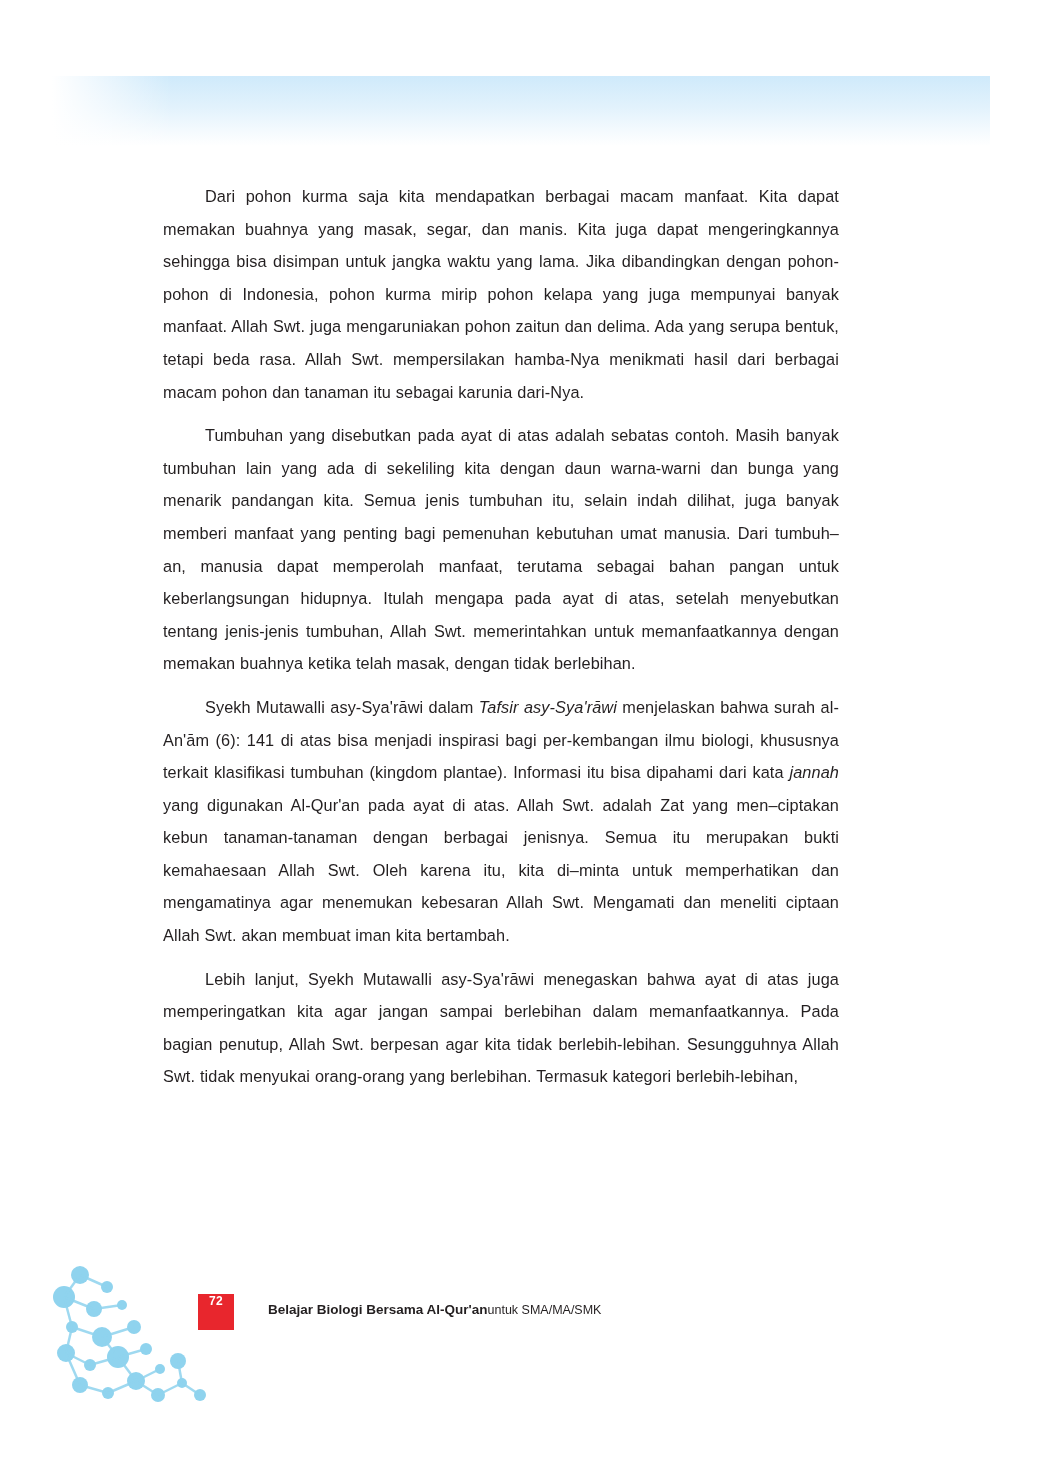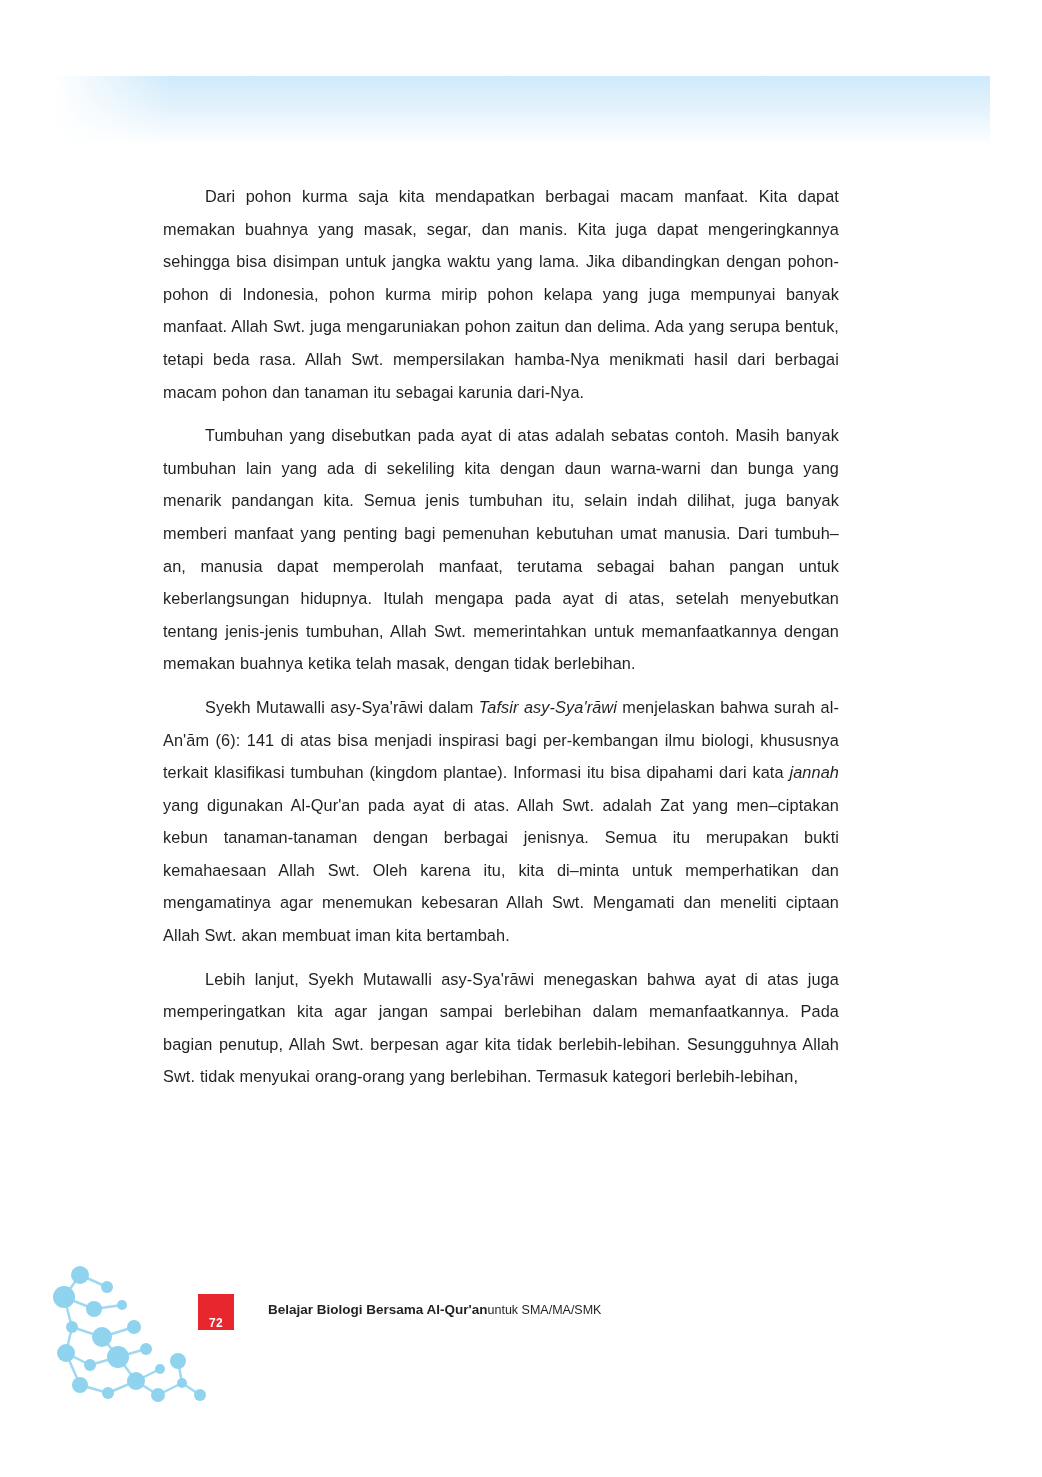--- a/index.html
+++ b/index.html
@@ -76,21 +76,21 @@
     height: 150px;
   }
   .page-num-box {
     position: absolute;
     left: 148px;
     top: 33px;
     width: 36px;
     height: 36px;
     background: #e8262d;
     display: flex;
-    align-items: flex-end;
+    align-items: flex-start;
     justify-content: center;
   }
   .page-num-box span {
     color: #ffffff;
     font-size: 12px;
     font-weight: bold;
     letter-spacing: 0.3px;
   }
   .footer-text {
     position: absolute;

